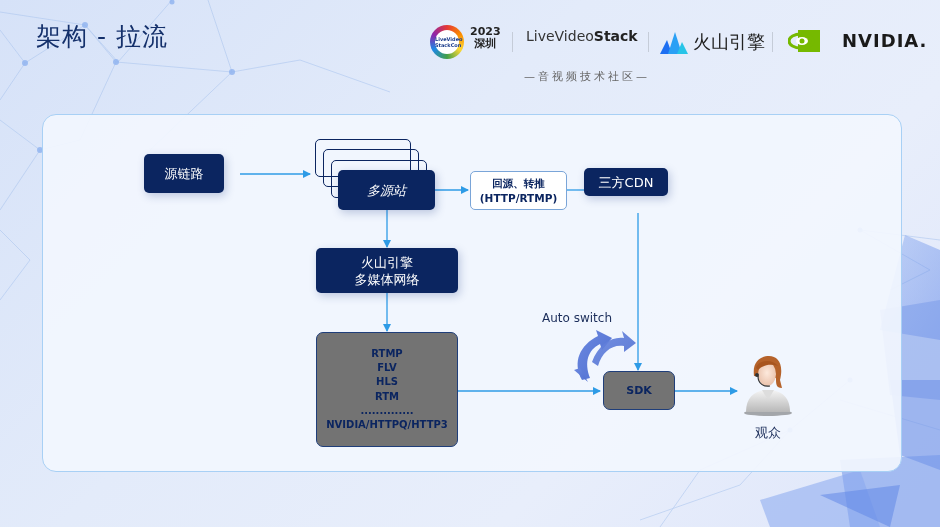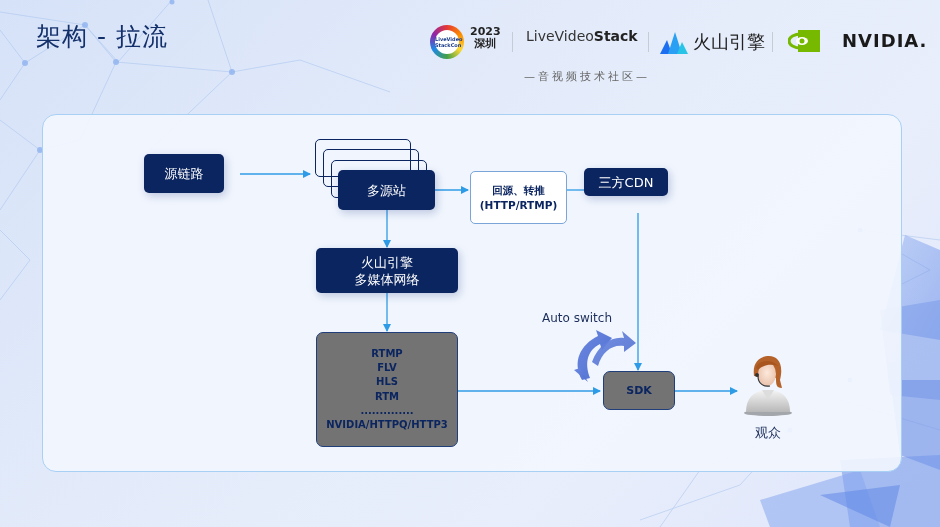--- a/index.html
+++ b/index.html
@@ -161,25 +161,25 @@
   </g>
 </svg>
 
 <div class="box dark" style="left:144px; top:154px; width:80px; height:39px;">
   <span>源链路</span>
 </div>
 
 <div class="box outline" style="left:315px; top:139px; width:96px; height:38px;"></div>
 <div class="box outline" style="left:323px; top:149px; width:96px; height:38px;"></div>
 <div class="box outline" style="left:331px; top:160px; width:96px; height:38px;"></div>
-<div class="box dark" style="left:338px; top:170px; width:97px; height:40px;">
+<div class="box dark" style="left:338px; top:170px; width:97px; height:40px;font-style:italic;">
   <span>多源站</span>
 </div>
 
-<div class="box lblue" style="left:470px; top:171px; width:97px; height:53px; flex-direction:column;">
+<div class="box lblue" style="left:470px; top:171px; width:97px; height:39px; flex-direction:column;">
   <span>回源、转推</span>
   <span>(HTTP/RTMP)</span>
 </div>
 
 <div class="box dark" style="left:584px; top:168px; width:84px; height:28px;">
   <span>三方CDN</span>
 </div>
 
 <div class="box dark" style="left:316px; top:248px; width:142px; height:45px; flex-direction:column;">
   <span>火山引擎</span>

